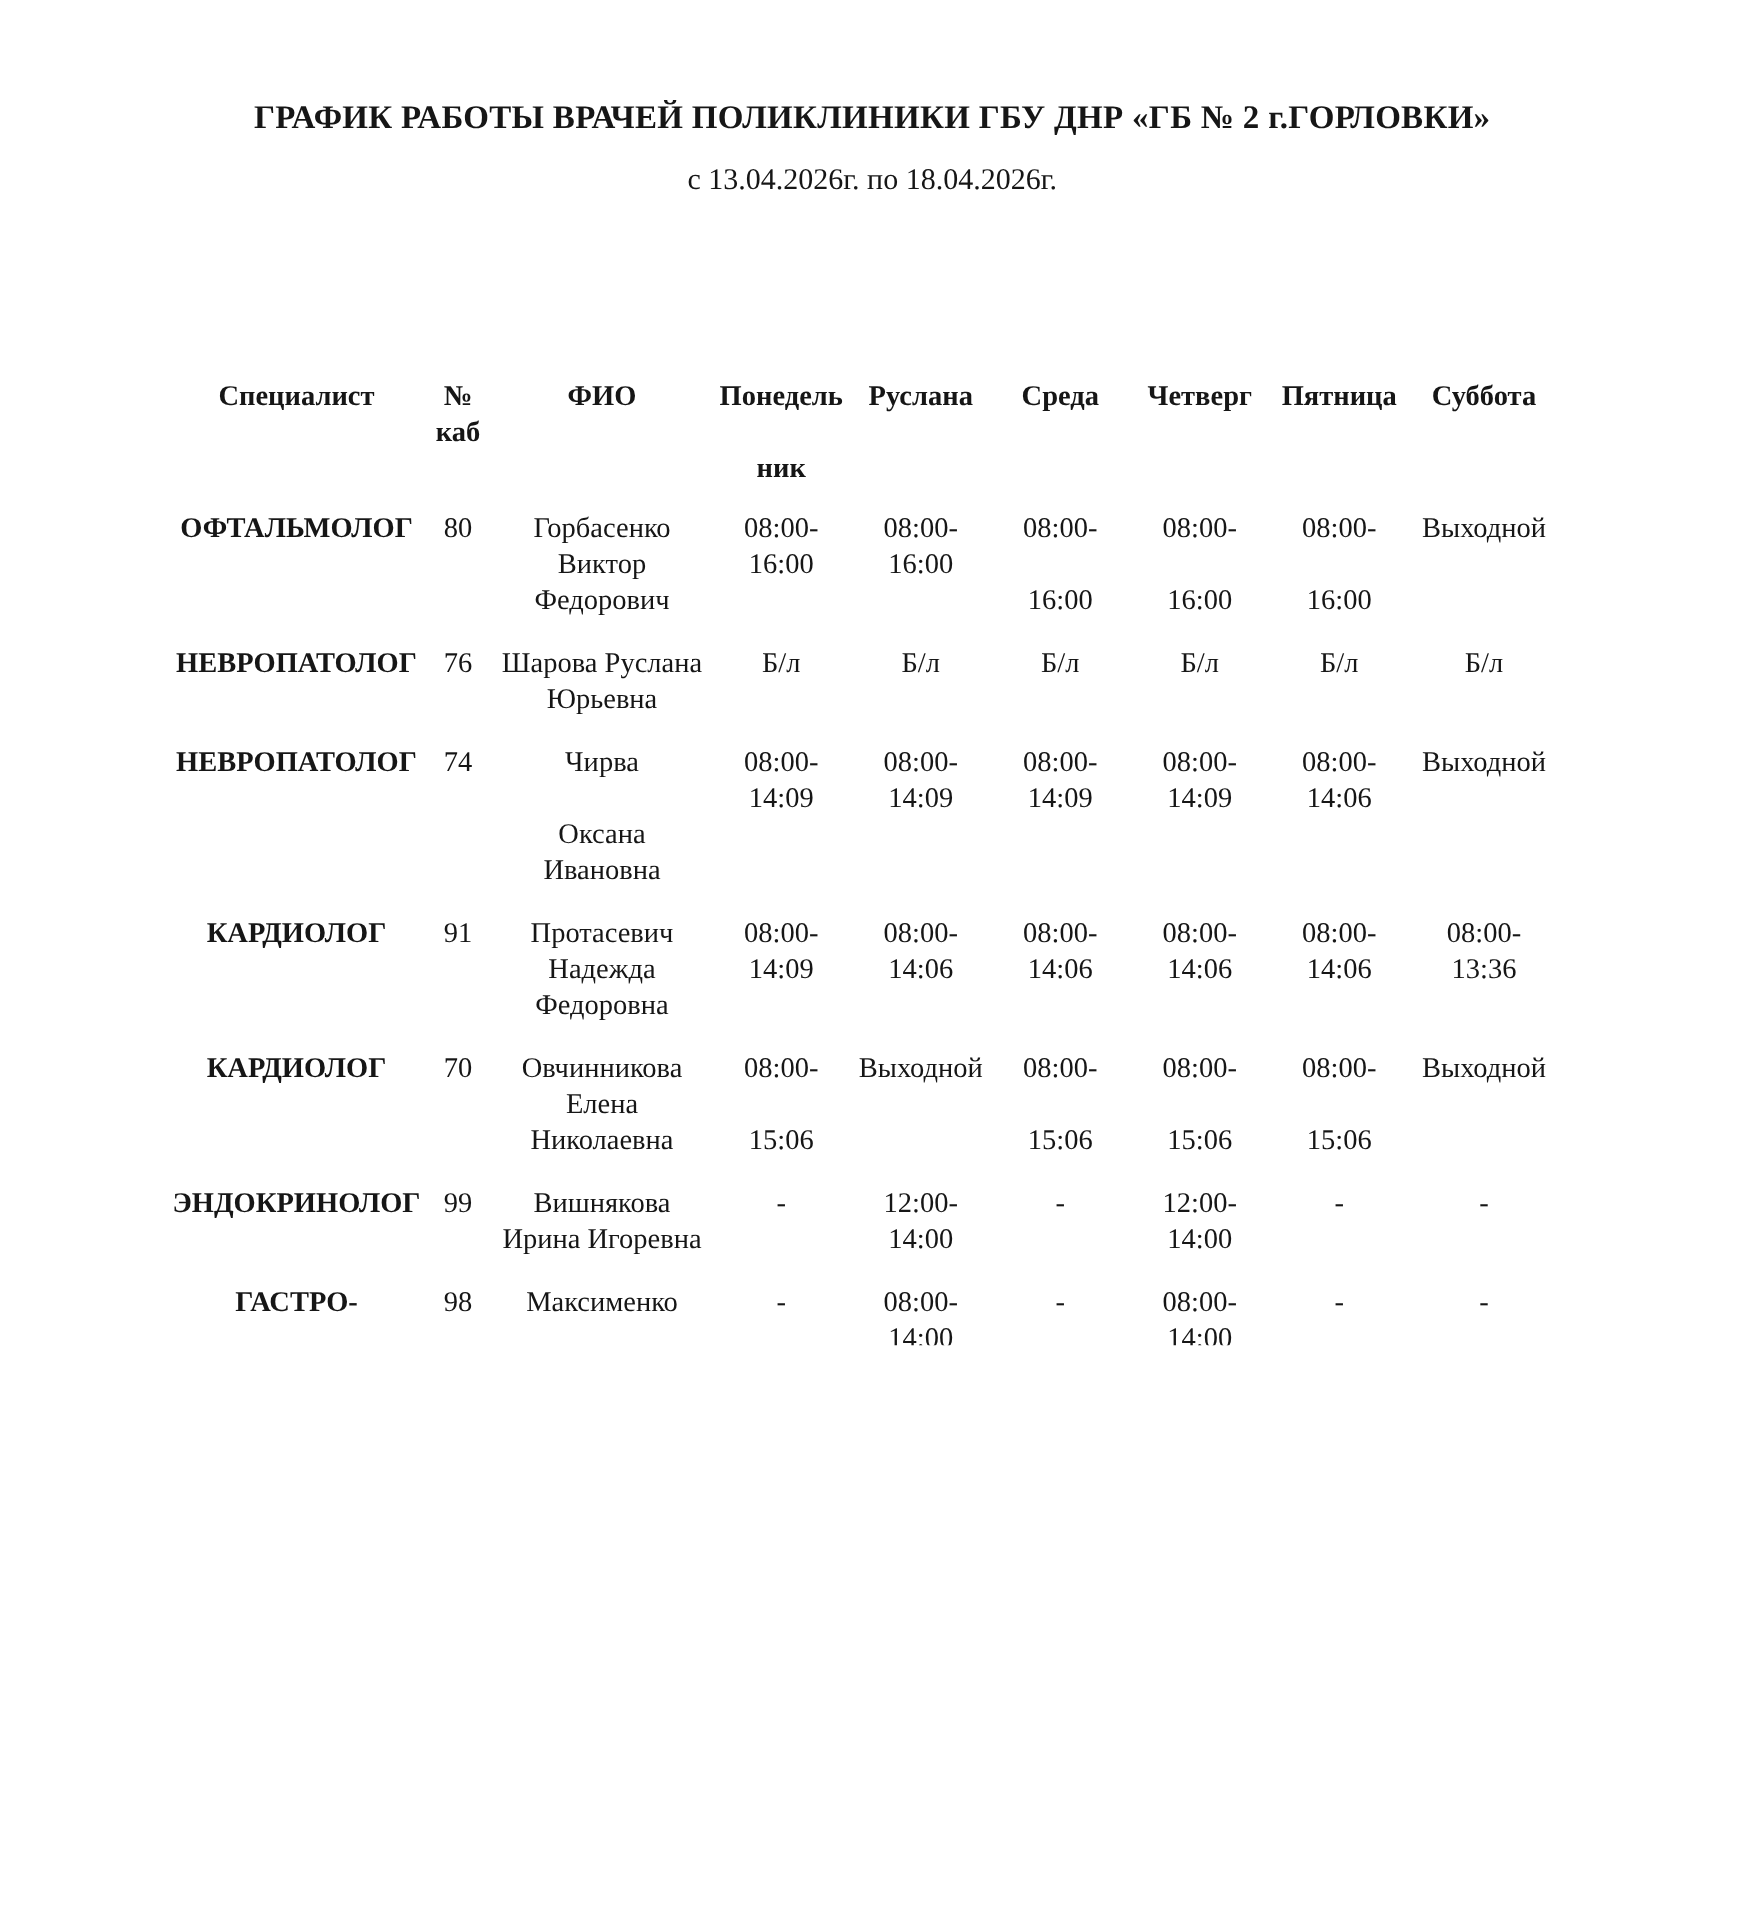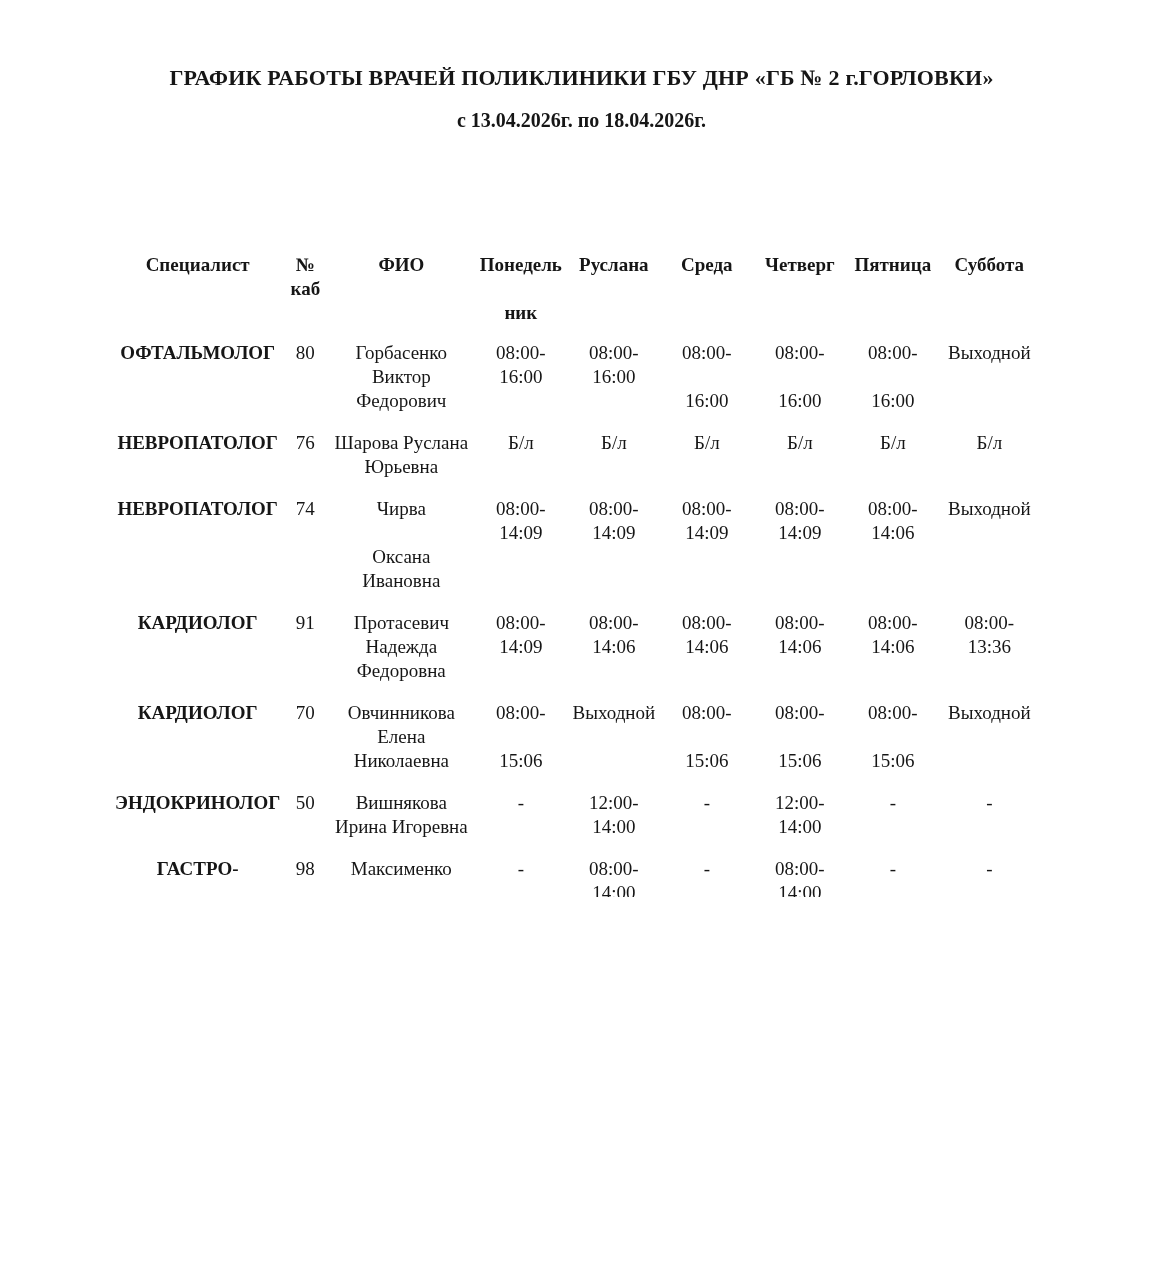--- a/index.html
+++ b/index.html
@@ -20,21 +20,21 @@
     padding-top: 64px;
     text-align: center;
     font-weight: bold;
     font-size: 22px;
     line-height: 1.25;
     letter-spacing: 0.2px;
   }
   .doc-subtitle {
     margin-top: 16px;
     text-align: center;
-    font-weight: bold;
+    font-weight: normal;
     font-size: 20px;
     line-height: 1.25;
   }
   table.schedule {
     border-collapse: collapse;
     table-layout: fixed;
     margin: 120px 0 0 113px;
     border: none;
   }
   th, td {
@@ -184,21 +184,21 @@
     <td>08:00-
 
 15:06</td>
     <td>08:00-
 
 15:06</td>
     <td>Выходной</td>
   </tr>
         <tr>
     <td class="col-spec">ЭНДОКРИНОЛОГ</td>
-    <td>50</td>
+    <td>99</td>
     <td>Вишнякова
 Ирина Игоревна</td>
     <td>-</td>
     <td>12:00-
 14:00</td>
     <td>-</td>
     <td>12:00-
 14:00</td>
     <td>-</td>
     <td>-</td>

